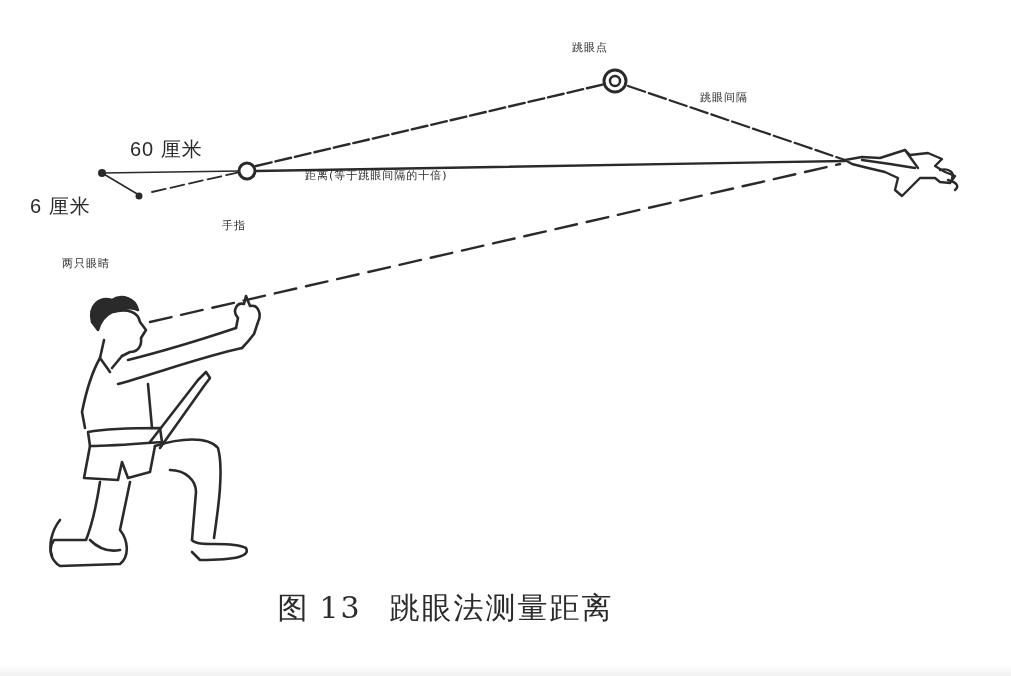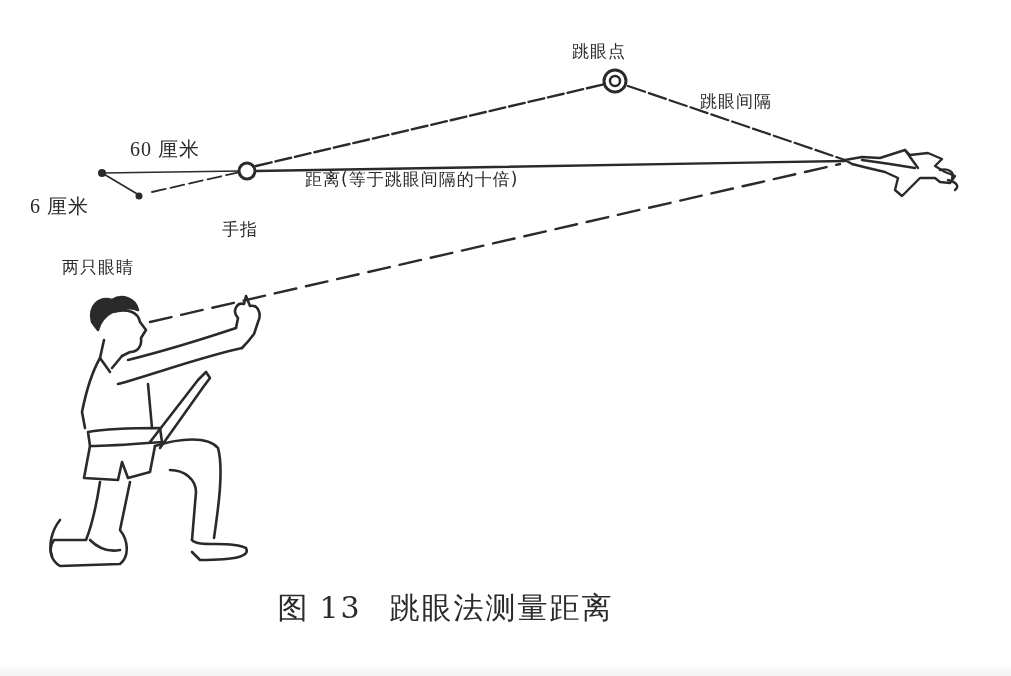--- a/index.html
+++ b/index.html
@@ -7,25 +7,25 @@
       width: 1011px; height: 676px; overflow: hidden;
       background: #ffffff;
       font-family: "DejaVu Serif", serif;
       position: relative;
     }
     .canvas { position: absolute; left: 0; top: 0; width: 1011px; height: 676px; }
     .label {
       position: absolute;
       color: #2a2a2a;
       font-family: "DejaVu Sans", sans-serif;
-      font-size: 17px;
+      font-size: 11px;
       white-space: nowrap;
       letter-spacing: 1px;
     }
-    .label.serif { font-family: Liberation Serif, serif; }
+    .label.serif { font-family: Liberation Sans, sans-serif; }
     .caption {
       position: absolute;
       left: 0; width: 891px; top: 588px;
       text-align: center;
       font-family: "DejaVu Serif", serif;
       font-size: 30px;
       color: #2b2b2b;
       letter-spacing: 2px;
     }
     .caption .num { margin: 0 28px 0 10px; }

